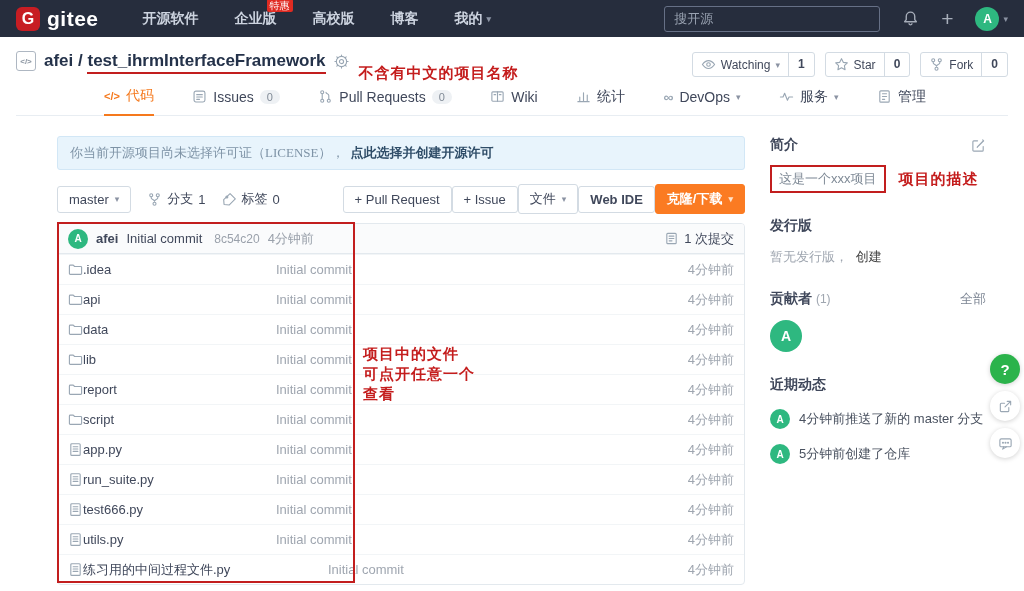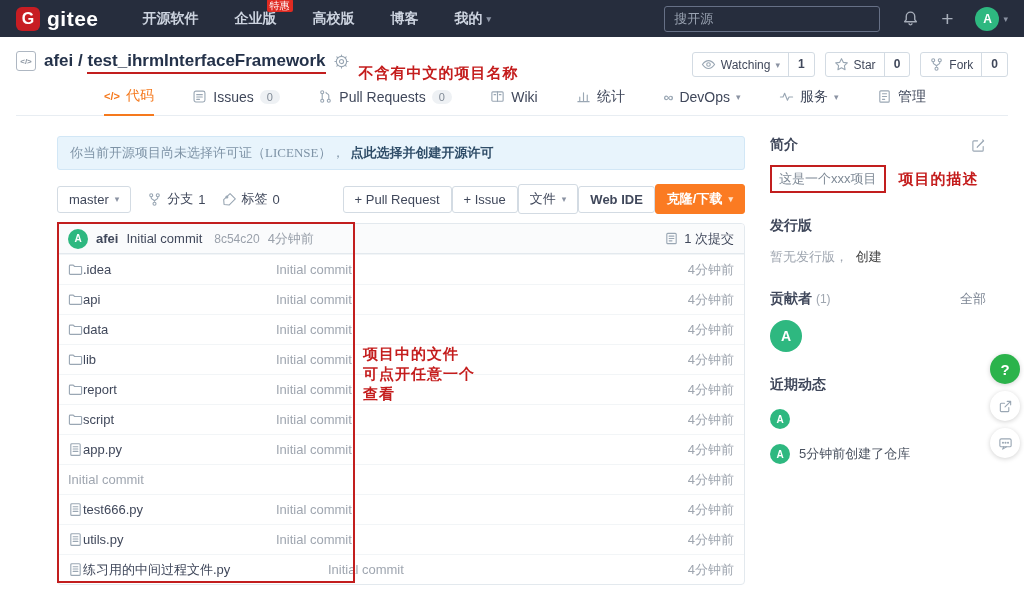--- a/index.html
+++ b/index.html
@@ -369,20 +369,27 @@
           <svg class="ic" viewBox="0 0 16 16">
             <rect x="3" y="1.8" width="10" height="12.4" rx="1"></rect>
             <path d="M5.5 5h5M5.5 7.5h5M5.5 10h5"></path>
           </svg>
           <span>app.py</span>
         </span>
       <span class="fmsg">Initial commit</span>
       <span class="ftime">4分钟前</span>
     </div>
     <div class="file-row">
+      <span class="fname">
+          <svg class="ic" viewBox="0 0 16 16">
+            <rect x="3" y="1.8" width="10" height="12.4" rx="1"></rect>
+            <path d="M5.5 5h5M5.5 7.5h5M5.5 10h5"></path>
+          </svg>
+          <span>run_suite.py</span>
+        </span>
       <span class="fmsg">Initial commit</span>
       <span class="ftime">4分钟前</span>
     </div>
     <div class="file-row">
       <span class="fname">
           <svg class="ic" viewBox="0 0 16 16">
             <rect x="3" y="1.8" width="10" height="12.4" rx="1"></rect>
             <path d="M5.5 5h5M5.5 7.5h5M5.5 10h5"></path>
           </svg>
           <span>test666.py</span>
@@ -448,20 +455,21 @@
     </span>
     <span class="all-link">全部</span>
   </div>
   <div class="contrib-avatar">
     <span class="avatar lg">A</span>
   </div>
 
   <div class="side-title">近期动态</div>
   <div class="activity">
     <span class="avatar sm">A</span>
+    <span>4分钟前推送了新的 master 分支</span>
   </div>
   <div class="activity">
     <span class="avatar sm">A</span>
     <span>5分钟前创建了仓库</span>
   </div>
 </div>
 
 <div class="float-btn help" style="top:354px;">?</div>
 <div class="float-btn" style="top:391px;">
   <svg class="ic" viewBox="0 0 16 16">

